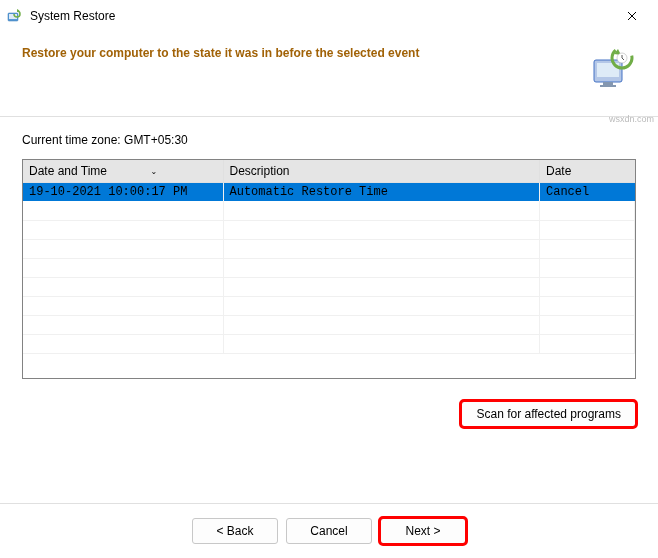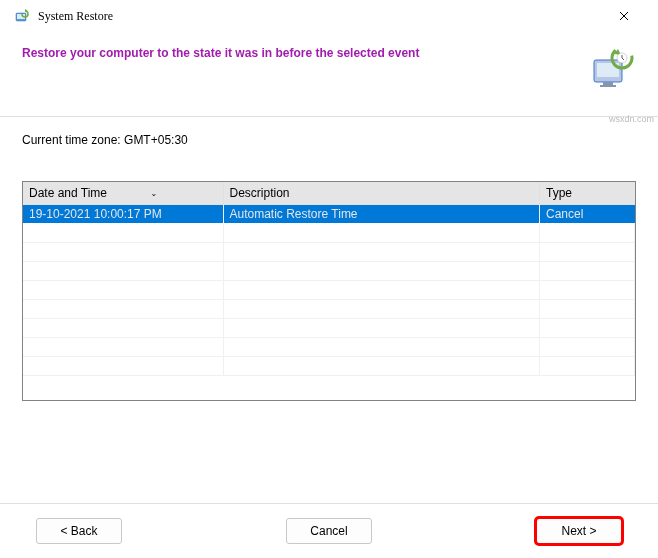--- a/index.html
+++ b/index.html
@@ -17,23 +17,22 @@
       width: 658px;
       height: 558px;
       background: #fff;
       display: flex;
       flex-direction: column;
     }
     .titlebar {
       display: flex;
       align-items: center;
       height: 32px;
-      padding: 0 14px;
+      padding: 0 6px;
       background: #fff;
-      font-family: Liberation Serif, serif;
     }
     .titlebar .app-icon {
       width: 16px;
       height: 16px;
       margin-right: 8px;
       display: flex;
       align-items: center;
       justify-content: center;
     }
     .titlebar .title {
@@ -52,21 +51,21 @@
     }
     .header-section {
       display: flex;
       padding: 12px 22px 24px 22px;
       align-items: flex-start;
     }
     .header-text {
       flex: 1;
       font-weight: bold;
       font-size: 12px;
-      color: #a21caf;
+      color: #a16207;
       padding-top: 2px;
     }
     .header-icon {
       width: 48px;
       height: 48px;
       margin-left: 10px;
     }
     .divider {
       height: 1px;
       background: #e0e0e0;
@@ -74,21 +73,21 @@
     }
     .content {
       flex: 1;
       padding: 16px 22px 10px 22px;
       display: flex;
       flex-direction: column;
     }
     .timezone {
       font-size: 12px;
       color: #000;
-      margin-bottom: 34px;
+      margin-bottom: 12px;
     }
     .table-container {
       border: 1px solid #828282;
       background: #fff;
       height: 220px;
       overflow: hidden;
     }
     table {
       width: 100%;
       border-collapse: collapse;
@@ -109,21 +108,22 @@
       border-right: none;
     }
     .sort-indicator {
       display: inline-block;
       margin-left: 40px;
       font-size: 8px;
       vertical-align: middle;
     }
     tbody tr.selected td {
       background: #0078d7;
-      color: #e5e5e5;
+      color: #000000;
+      font-family: Liberation Mono, monospace;
     }
     tbody td {
       padding: 2px 6px;
       border-right: 1px solid #f0f0f0;
       font-size: 12px;
       height: 18px;
     }
     tbody tr.empty td {
       border-right: 1px solid #f0f0f0;
       border-bottom: 1px solid #f0f0f0;
@@ -149,23 +149,23 @@
       min-width: 80px;
       text-align: center;
       color: #000;
     }
     .highlight-red {
       outline: 3px solid #ff0000;
       outline-offset: -1px;
     }
     .footer {
       border-top: 1px solid #e0e0e0;
-      padding: 14px 36px;
-      display: flex;
-      justify-content: space-between;
+      padding: 14px 16px;
+      display: flex;
+      justify-content: center;
       gap: 8px;
     }
     .footer .btn { min-width: 86px; }
     .wm2 {
       position: absolute;
       right: 4px;
       top: 114px;
       font-size: 9px;
       color: #bbb;
       transform: rotate(0deg);
@@ -224,21 +224,21 @@
         <thead>
           <tr>
             <th>
               <span>Date and Time</span>
               <span class="sort-indicator">⌄</span>
             </th>
             <th>
               <span>Description</span>
             </th>
             <th>
-              <span>Type</span>
+              <span>Date</span>
             </th>
           </tr>
         </thead>
         <tbody>
           <tr class="selected">
             <td>19-10-2021 10:00:17 PM</td>
             <td>Automatic Restore Time</td>
             <td>Cancel</td>
           </tr>
           <tr class="empty">
@@ -278,20 +278,23 @@
             </tr>
           <tr class="empty">
               <td></td>
               <td></td>
               <td></td>
             </tr>
         </tbody>
       </table>
     </div>
 
+    <div class="scan-row">
+      <button class="btn highlight-red">Scan for affected programs</button>
+    </div>
   </div>
 
   <div class="footer">
     <button class="btn">&lt; Back</button>
     <button class="btn">Cancel</button>
     <button class="btn highlight-red">Next &gt;</button>
   </div>
 
 </div>
 

